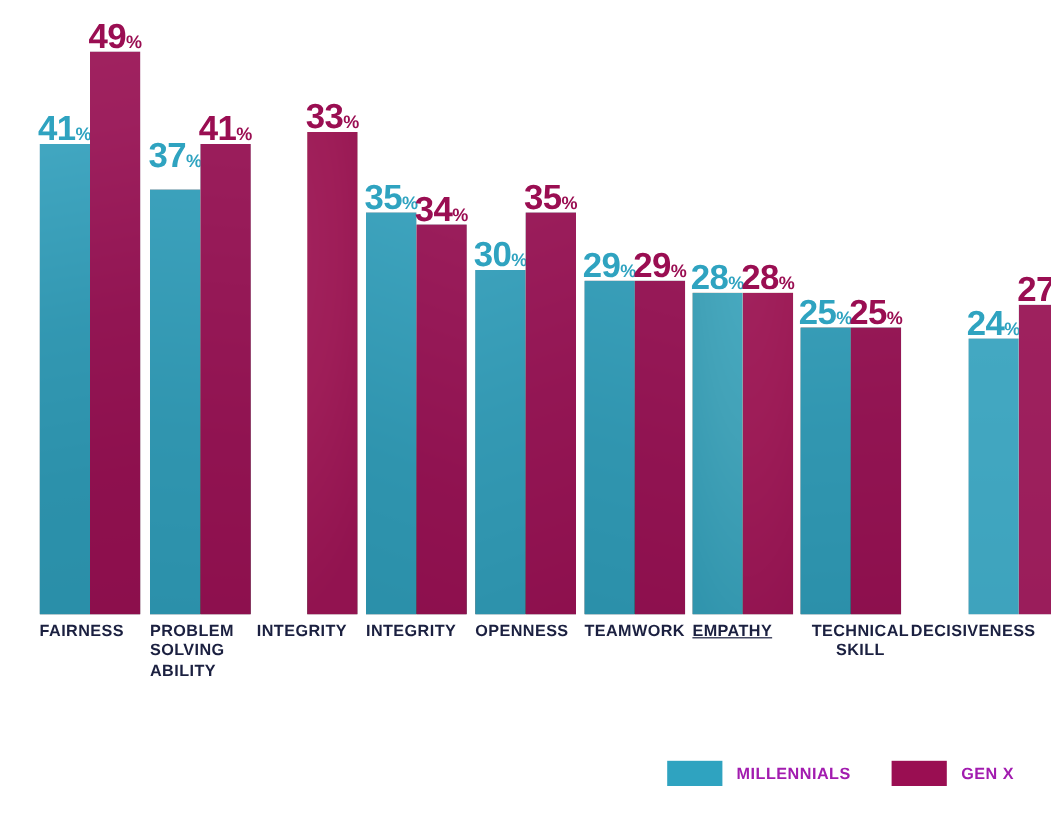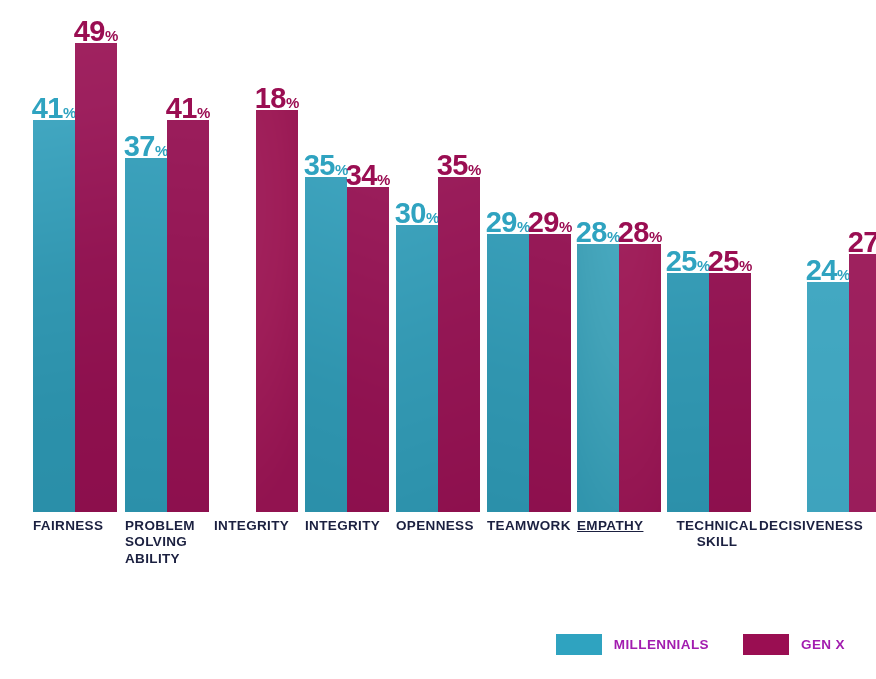--- a/index.html
+++ b/index.html
@@ -181,41 +181,41 @@
           </div>
         </div>
       </div>
       <div class="group" style="left: 125px; width: 84px;">
         <div class="bar-wrap millennials">
           <div class="bar millennials" style="height: 354.09px;">
             <div class="photo" style="background: linear-gradient(185deg, rgb(204, 211, 218) 0%, rgb(141, 152, 162) 30%, rgb(59, 67, 75) 70%, rgb(25, 31, 38) 100%) 0% 0% / 84px 512px; left: 0px; width: 84px;"></div>
             <div class="tint"></div>
           </div>
           <div style="position: absolute; left: 0px; width: 42px; bottom: 354.09px; height: 0px;">
-            <div class="value" style="bottom: 0px;"><span>37</span><span class="pct">%</span></div>
+            <div class="value" style="bottom: 16px;"><span>37</span><span class="pct">%</span></div>
           </div>
         </div>
         <div class="bar-wrap genx">
           <div class="bar genx" style="height: 392.37px;">
             <div class="photo" style="background: linear-gradient(185deg, rgb(204, 211, 218) 0%, rgb(141, 152, 162) 30%, rgb(59, 67, 75) 70%, rgb(25, 31, 38) 100%) 0% 0% / 84px 512px; left: -42px; width: 84px;"></div>
             <div class="tint"></div>
           </div>
           <div style="position: absolute; left: 0px; width: 42px; bottom: 392.37px; height: 0px;">
             <div class="value" style="bottom: 0px;"><span>41</span><span class="pct">%</span></div>
           </div>
         </div>
       </div>
       <div class="group" style="left: 214px; width: 84px;">
         <div class="bar-wrap genx">
           <div class="bar genx" style="height: 401.94px;">
             <div class="photo" style="background: radial-gradient(120% 70% at 35% 40%, rgb(233, 217, 200) 0%, rgb(194, 165, 141) 40%, rgb(74, 67, 61) 85%) 0% 0% / 84px 512px; left: -42px; width: 84px;"></div>
             <div class="tint"></div>
           </div>
           <div style="position: absolute; left: 0px; width: 42px; bottom: 401.94px; height: 0px;">
-            <div class="value" style="bottom: 0px;"><span>18</span><span class="pct">%</span></div>
+            <div class="value" style="bottom: 0px;"><span>33</span><span class="pct">%</span></div>
           </div>
         </div>
       </div>
       <div class="group" style="left: 305px; width: 84px;">
         <div class="bar-wrap millennials">
           <div class="bar millennials" style="height: 334.95px;">
             <div class="photo" style="background: linear-gradient(200deg, rgb(213, 219, 224) 0%, rgb(154, 164, 173) 35%, rgb(52, 60, 68) 75%, rgb(22, 27, 33) 100%) 0% 0% / 84px 512px; left: 0px; width: 84px;"></div>
             <div class="tint"></div>
           </div>
           <div style="position: absolute; left: 0px; width: 42px; bottom: 334.95px; height: 0px;">

